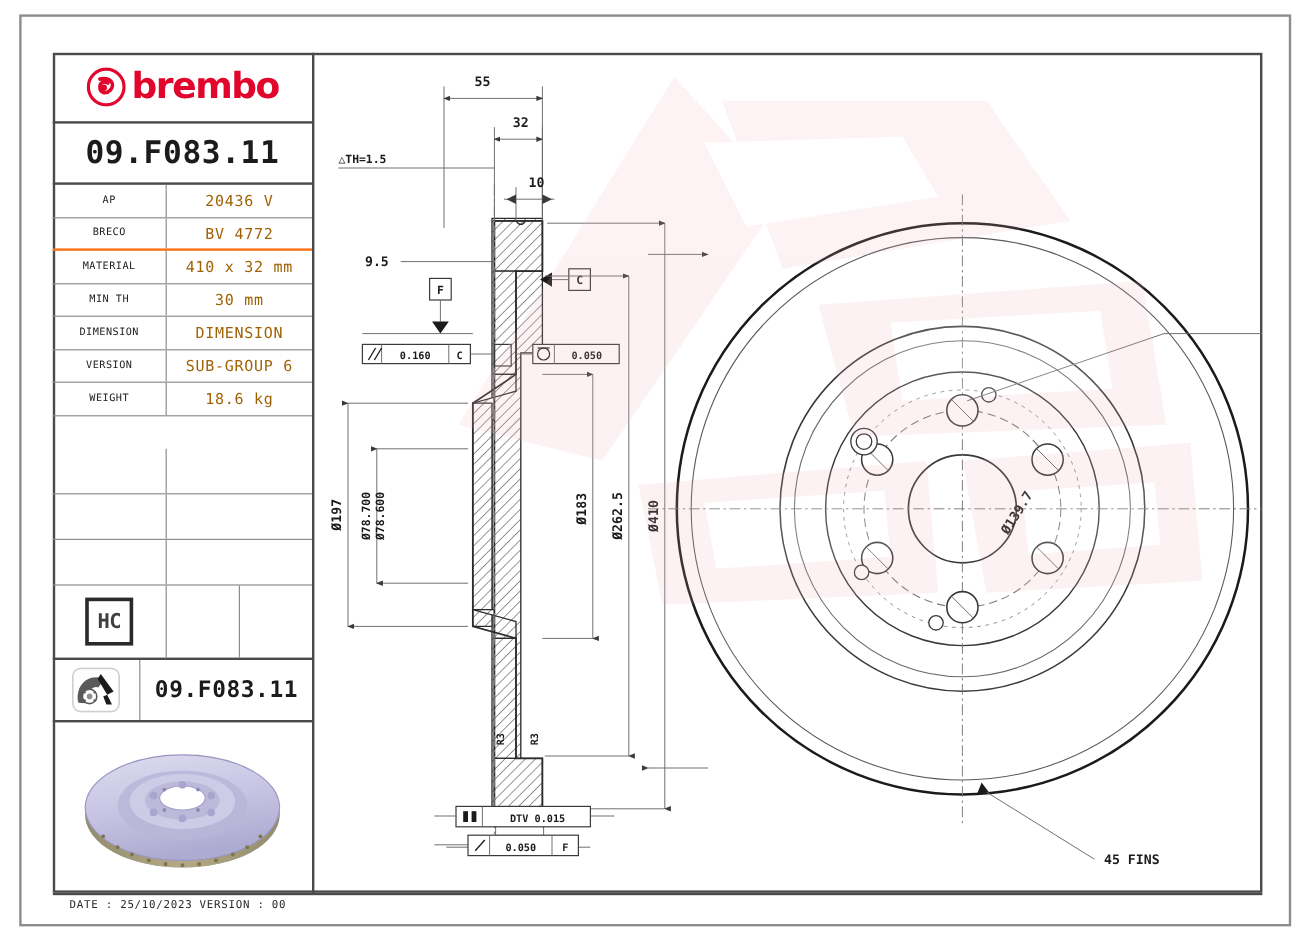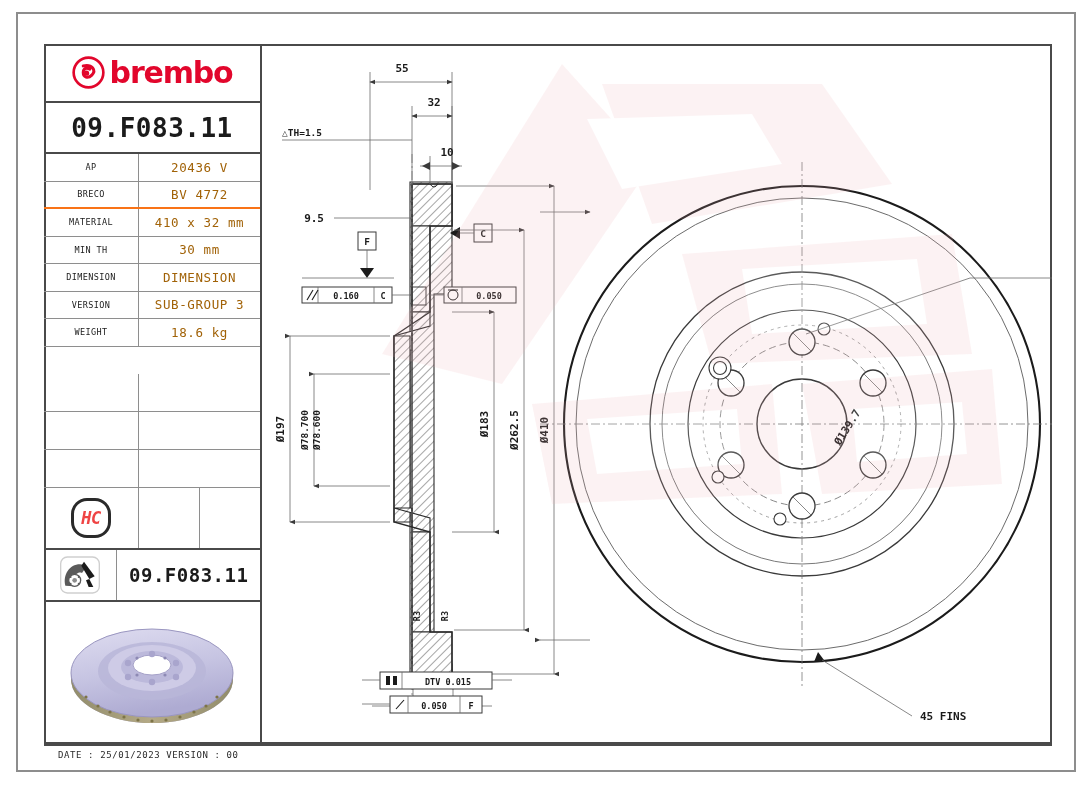--- a/index.html
+++ b/index.html
@@ -25,21 +25,21 @@
 
   .blankrows{position:absolute;left:0;top:330px;width:100%;}
   .brow{height:38px;border-bottom:1px solid #8e8e8e;box-sizing:border-box;display:flex;}
   .brow .bl{width:44%;border-right:1px solid #8e8e8e;box-sizing:border-box;}
   .brow .br{width:56%;}
 
   .hcrow{position:absolute;left:0;top:444px;width:100%;height:62px;border-bottom:2px solid #4a4a4a;box-sizing:border-box;display:flex;}
   .hc-l{width:44%;border-right:1px solid #8e8e8e;box-sizing:border-box;display:flex;align-items:center;justify-content:center;}
   .hc-m{width:28%;border-right:1px solid #8e8e8e;box-sizing:border-box;}
   .hc-r{width:28%;box-sizing:border-box;}
-  .hc-badge{width:34px;height:34px;border:3px solid #2a2a2a;border-radius:16px;display:flex;align-items:center;justify-content:center;font-weight:bold;font-size:17px;color:#ef4444;letter-spacing:-0.5px;font-style:italic;}
+  .hc-badge{width:34px;height:34px;border:3px solid #2a2a2a;border-radius:0;display:flex;align-items:center;justify-content:center;font-weight:bold;font-size:17px;color:#404040;letter-spacing:-0.5px;}
 
   .iconrow{position:absolute;left:0;top:506px;width:100%;height:52px;border-bottom:2px solid #4a4a4a;box-sizing:border-box;display:flex;}
   .ic-l{width:34%;border-right:1px solid #8e8e8e;box-sizing:border-box;display:flex;align-items:center;justify-content:center;}
   .ic-r{width:66%;display:flex;align-items:center;justify-content:center;font-size:19px;letter-spacing:0.5px;color:#1b1b1b;font-weight:bold;}
 
   .photorow{position:absolute;left:0;top:558px;width:100%;height:142px;box-sizing:border-box;display:flex;align-items:center;justify-content:center;}
 
   
   .drawing{position:absolute;left:244px;top:30px;width:914px;height:700px;overflow:hidden;text-align:center;}
   .wm{position:absolute;left:90px;top:-20px;width:660px;height:560px;opacity:0.16;pointer-events:none;}
@@ -97,21 +97,21 @@
         <div class="srow">
           <div class="scell-l">MIN TH</div>
           <div class="scell-r">30 mm</div>
         </div>
         <div class="srow">
           <div class="scell-l">DIMENSION</div>
           <div class="scell-r">DIMENSION</div>
         </div>
         <div class="srow">
           <div class="scell-l">VERSION</div>
-          <div class="scell-r">SUB-GROUP 3</div>
+          <div class="scell-r">SUB-GROUP 6</div>
         </div>
         <div class="srow">
           <div class="scell-l">WEIGHT</div>
           <div class="scell-r">18.6 kg</div>
         </div>
       </div>
 
       <div class="blankrows">
         <div class="brow">
             <div class="bl"></div>
@@ -462,15 +462,15 @@
 
           <g>
             <line class="thin" x1="-262" y1="-212" x2="-212" y2="-212" marker-end="url(#arrR)"></line>
             <line class="thin" x1="-212" y1="216" x2="-262" y2="216" marker-end="url(#arrL)"></line>
           </g>
         </g>
       </svg>
     </div>
 
     <div class="bottomline"></div>
-    <div class="datetext">DATE : 25/01/2023 VERSION : 00</div>
+    <div class="datetext">DATE : 25/10/2023 VERSION : 00</div>
   </div>
 </div>
 
 </body></html>

